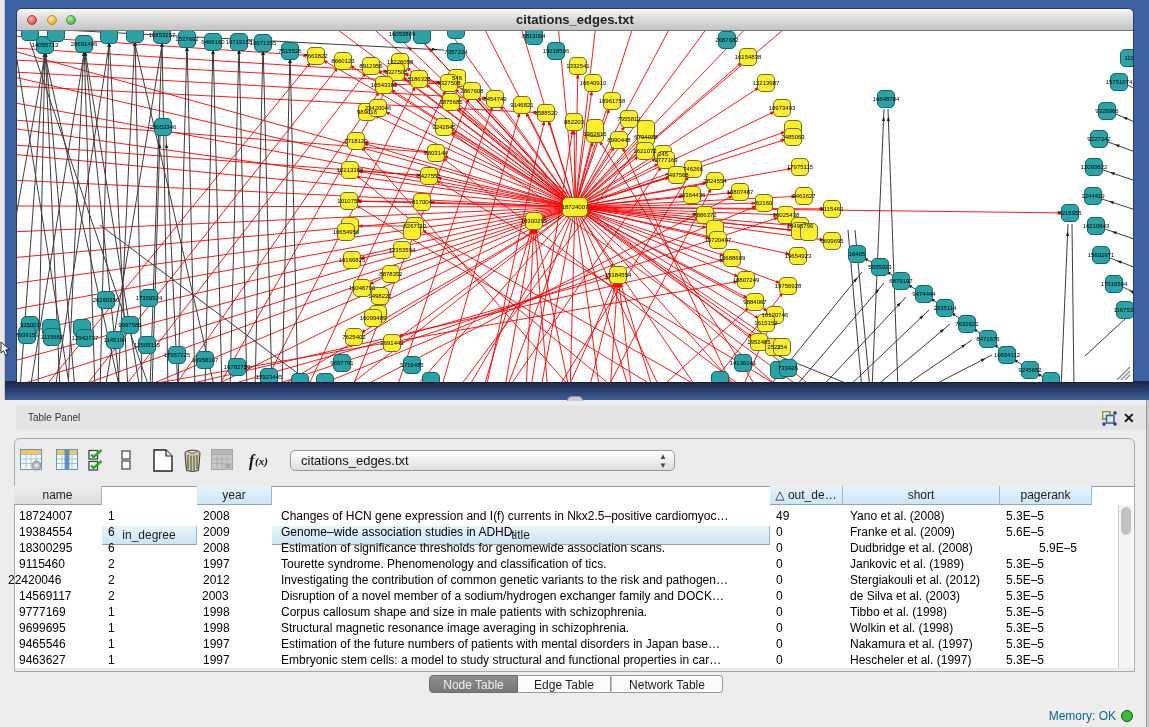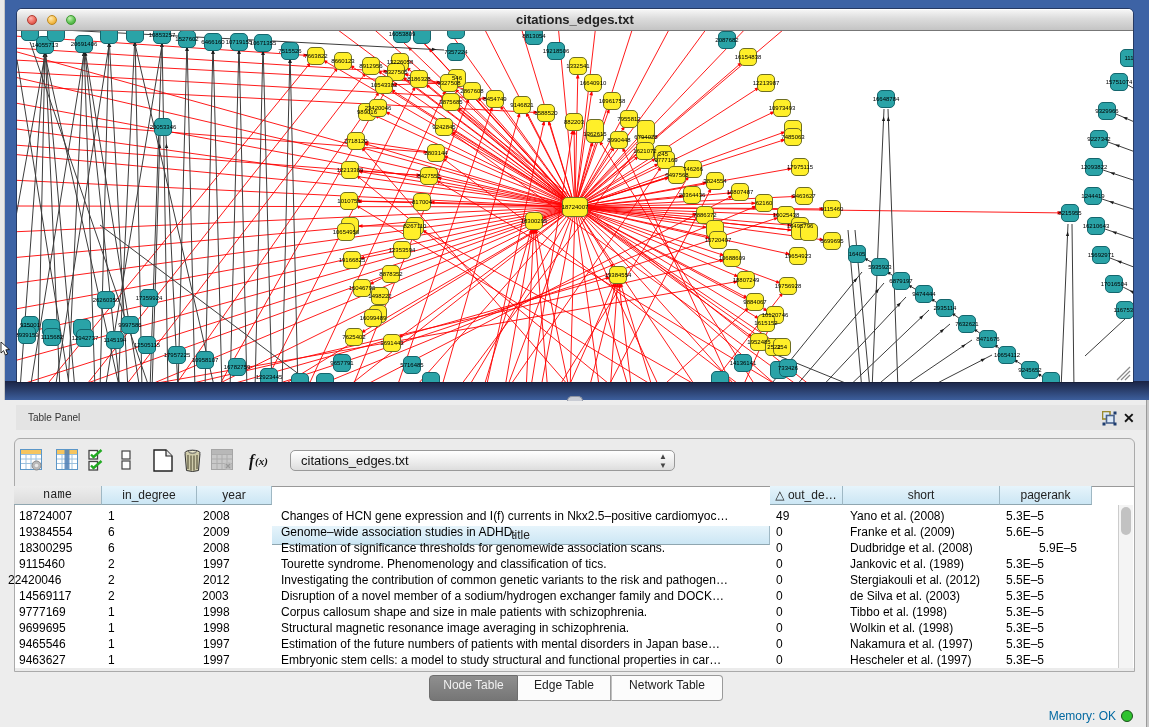--- a/index.html
+++ b/index.html
@@ -34,21 +34,21 @@
 #combo .arr{position:absolute;right:7px;top:1px;font-size:8px;color:#444;line-height:9px}
 
 #tbl{left:15px;top:486px;width:1119px;height:182px;background:#fff;border-top:1px solid #999}
 .hd{position:absolute;top:486px;height:19px;background:linear-gradient(#e6f4fb,#cbe6f4);
  border-right:1px solid #9fb8c4;border-bottom:1px solid #8fa6b0;font-size:12px;color:#222;
  text-align:center;line-height:19px}
 .rowtxt{position:absolute;font-size:12px;color:#000;white-space:nowrap}
 #vsb{left:1118px;top:505px;width:15px;height:163px;background:#f4f4f4;border-left:1px solid #ccc}
 #vsb .th{position:absolute;left:2px;top:2px;width:10px;height:28px;background:#c2c2c2;border-radius:5px}
 
-.tab{position:absolute;top:675px;height:26px;font-size:12px;line-height:18px;text-align:center;
+.tab{position:absolute;top:675px;height:18px;font-size:12px;line-height:18px;text-align:center;
  border:1px solid #9a9a9a;background:#fcfcfc;color:#222}
 #tab1{left:429px;width:89px;border-radius:4px 0 0 4px;
  background:linear-gradient(#8f8f8f,#767676);color:#f2f2f2;border-color:#6e6e6e}
 #tab2{left:518px;width:93px;border-left:none}
 #tab3{left:611px;width:112px;border-left:1px solid #c0c0c0;border-radius:0 4px 4px 0}
 #mem{left:0;top:709px;width:1116px;text-align:right;font-size:12px;color:#0369a1}
 #memdot{left:1121px;top:710px;width:12px;height:12px;border-radius:50%;background:#2fc32f;border:1.5px solid #1c4f1c}
 #rightedge{left:1146px;top:400px;width:3px;height:327px;background:#c9c9c9;border-left:1px solid #9a9a9a}
 </style></head>
 <body>
@@ -847,22 +847,22 @@
     <path d="M1 5.5h20M1 10h20M1 14.5h20M6 5v15M11 5v15M16 5v15" stroke="#adadad" stroke-width="1"></path>
     <circle cx="17" cy="17" r="4" fill="#bcbcbc"></circle>
     <path d="M15 15l4 4M19 15l-4 4" stroke="#999" stroke-width="1.2"></path>
   </svg>
 <svg class="abs ticon" style="left:249px" width="24" height="23" viewBox="0 0 24 23">
     <text x="0" y="17" font-family="Liberation Serif,serif" font-style="italic" font-weight="700" font-size="16" fill="#111">f</text>
     <text x="6" y="16" font-family="Liberation Serif,serif" font-style="italic" font-weight="700" font-size="11" fill="#111">(x)</text>
   </svg>
 <div class="abs" id="combo">citations_edges.txt<span class="arr">▲<br>▼</span></div>
 <div class="abs" id="tbl"></div>
-<div class="hd" style="left:14px;width:88px;background:linear-gradient(#ededed,#dcdcdc);font-family:Liberation Mono, monospace;">name</div>
-<div class="hd" style="left:102px;width:95px;">in_degree</div>
+<div class="hd" style="left:14px;width:88px;background:linear-gradient(#ededed,#dcdcdc);">name</div>
+<div class="hd" style="left:102px;width:95px;margin-top:40px;">in_degree</div>
 <div class="hd" style="left:197px;width:75px;">year</div>
 <div class="hd" style="left:272px;width:498px;margin-top:40px;">title</div>
 <div class="hd" style="left:770px;width:73px;">△ out_de…</div>
 <div class="hd" style="left:843px;width:157px;">short</div>
 <div class="hd" style="left:1000px;width:92px;">pagerank</div>
 <div class="rowtxt" style="left:19px;top:509px">18724007</div>
 <div class="rowtxt" style="left:108px;top:509px">1</div>
 <div class="rowtxt" style="left:203px;top:509px">2008</div>
 <div class="rowtxt" style="left:281px;top:509px;max-width:487px;overflow:hidden">Changes of HCN gene expression and I(f) currents in Nkx2.5–positive cardiomyoc…</div>
 <div class="rowtxt" style="left:776px;top:509px">49</div>

